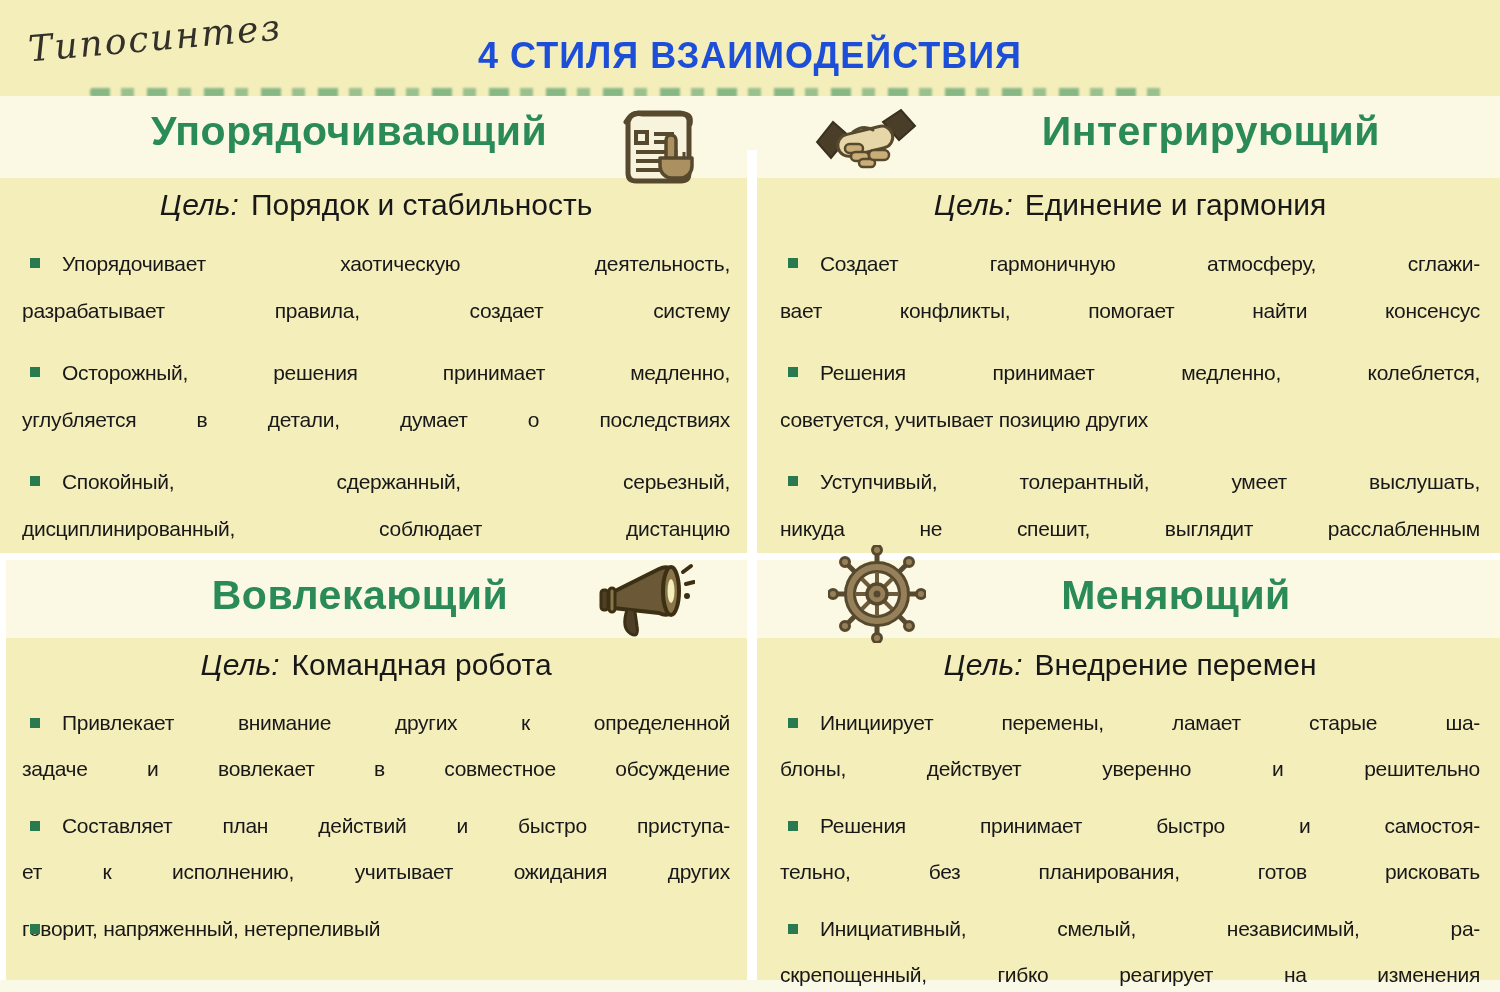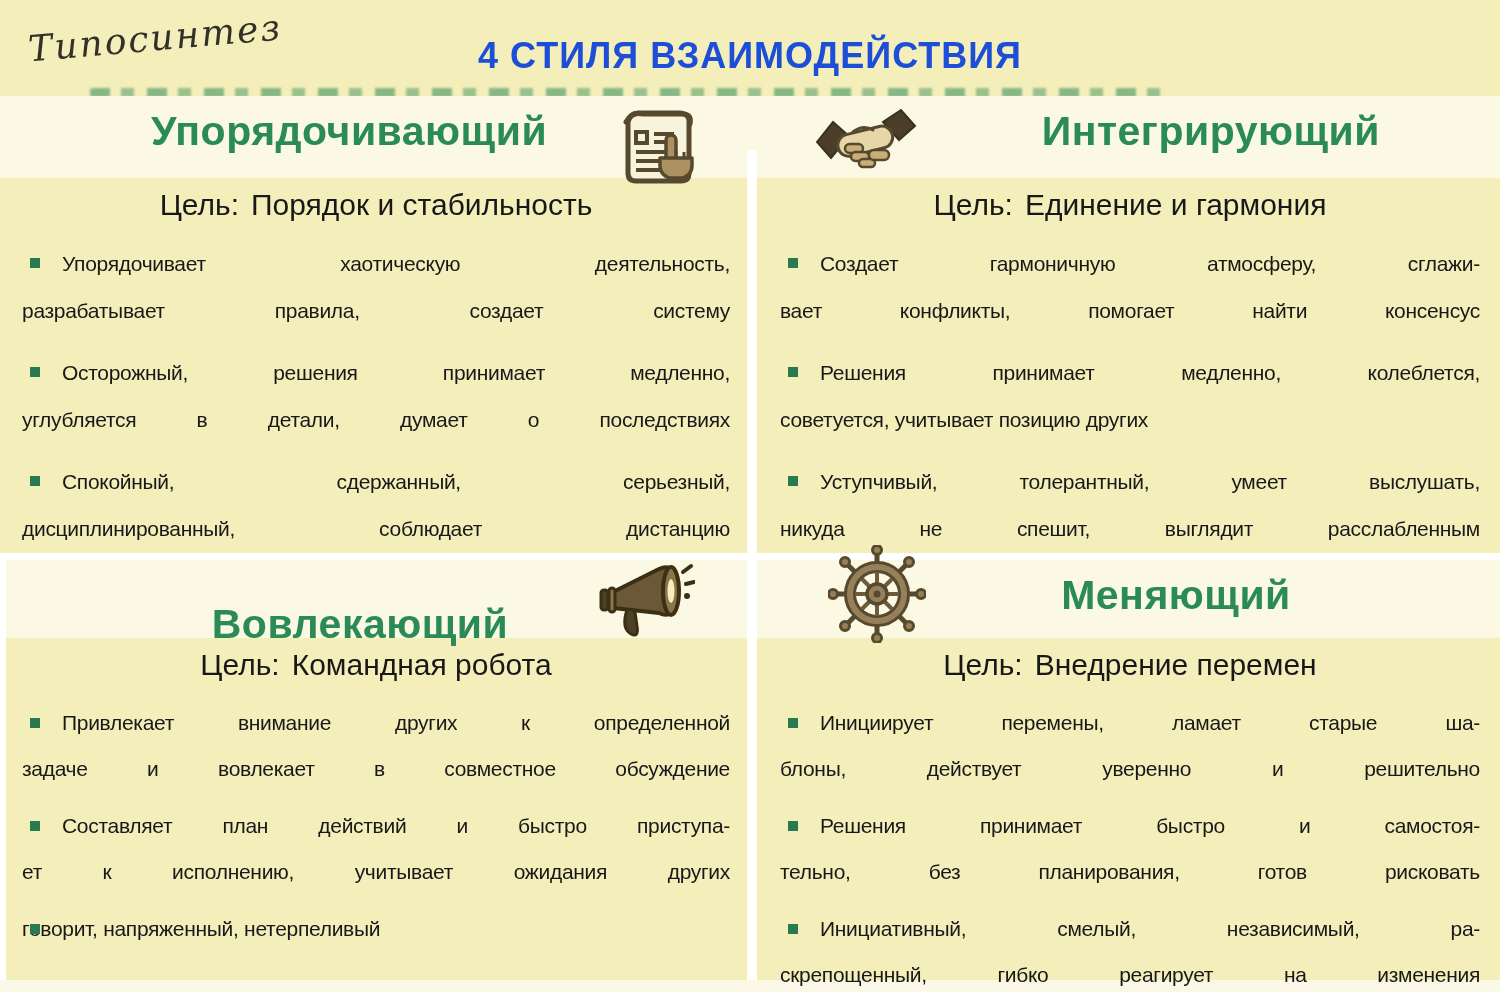--- a/index.html
+++ b/index.html
@@ -34,38 +34,38 @@
   .bottom-strip{position:absolute;left:0;top:980px;width:1500px;height:12px;background:#faf8e6;}
   .left-edge{position:absolute;left:0;top:556px;width:6px;height:436px;background:#ffffff;}
   .v-divider{position:absolute;left:747px;top:150px;width:10px;height:842px;background:#ffffff;}
   
   .q-header{
     position:absolute;text-align:center;font-weight:bold;font-size:41px;
     color:#2a8a58;letter-spacing:.5px;white-space:nowrap;
   }
   .qh-1{left:89px;top:108px;width:520px;}
   .qh-2{left:930px;top:108px;width:450px;text-align:right;}
-  .qh-3{left:100px;top:572px;width:520px;margin-top:29px;}
+  .qh-3{left:100px;top:572px;width:520px;}
   .qh-4{left:951px;top:572px;width:450px;}
   
   .icon{position:absolute;}
   .icon-doc{left:610px;top:102px;width:92px;height:88px;}
   .icon-shake{left:815px;top:106px;width:102px;height:68px;}
   .icon-mega{left:583px;top:558px;width:112px;height:84px;}
   .icon-wheel{left:828px;top:545px;width:98px;height:98px;}
   
   .qbody{position:absolute;width:708px;}
   .qb-1{left:22px;top:182px;}
   .qb-2{left:780px;top:182px;width:700px;}
   .qb-3{left:22px;top:642px;}
   .qb-4{left:780px;top:642px;width:700px;}
   .goal{
     text-align:center;font-size:30px;margin:4px 0 16px 0;line-height:38px;
   }
-  .goal-label{margin-right:12px;}
+  .goal-label{font-style:italic;margin-right:12px;}
   .bullet{position:relative;margin:0 0 15px 0;}
   .qb-3 .bullet,.qb-4 .bullet{margin-bottom:11px;}
   .sq{
     position:absolute;left:8px;top:18px;width:10px;height:10px;background:#2a7a50;
   }
   .line{
     display:block;font-size:21px;line-height:47px;letter-spacing:-0.3px;
     text-align:justify;text-align-last:justify;
   }
   .qb-3 .line,.qb-4 .line{line-height:46px;}

